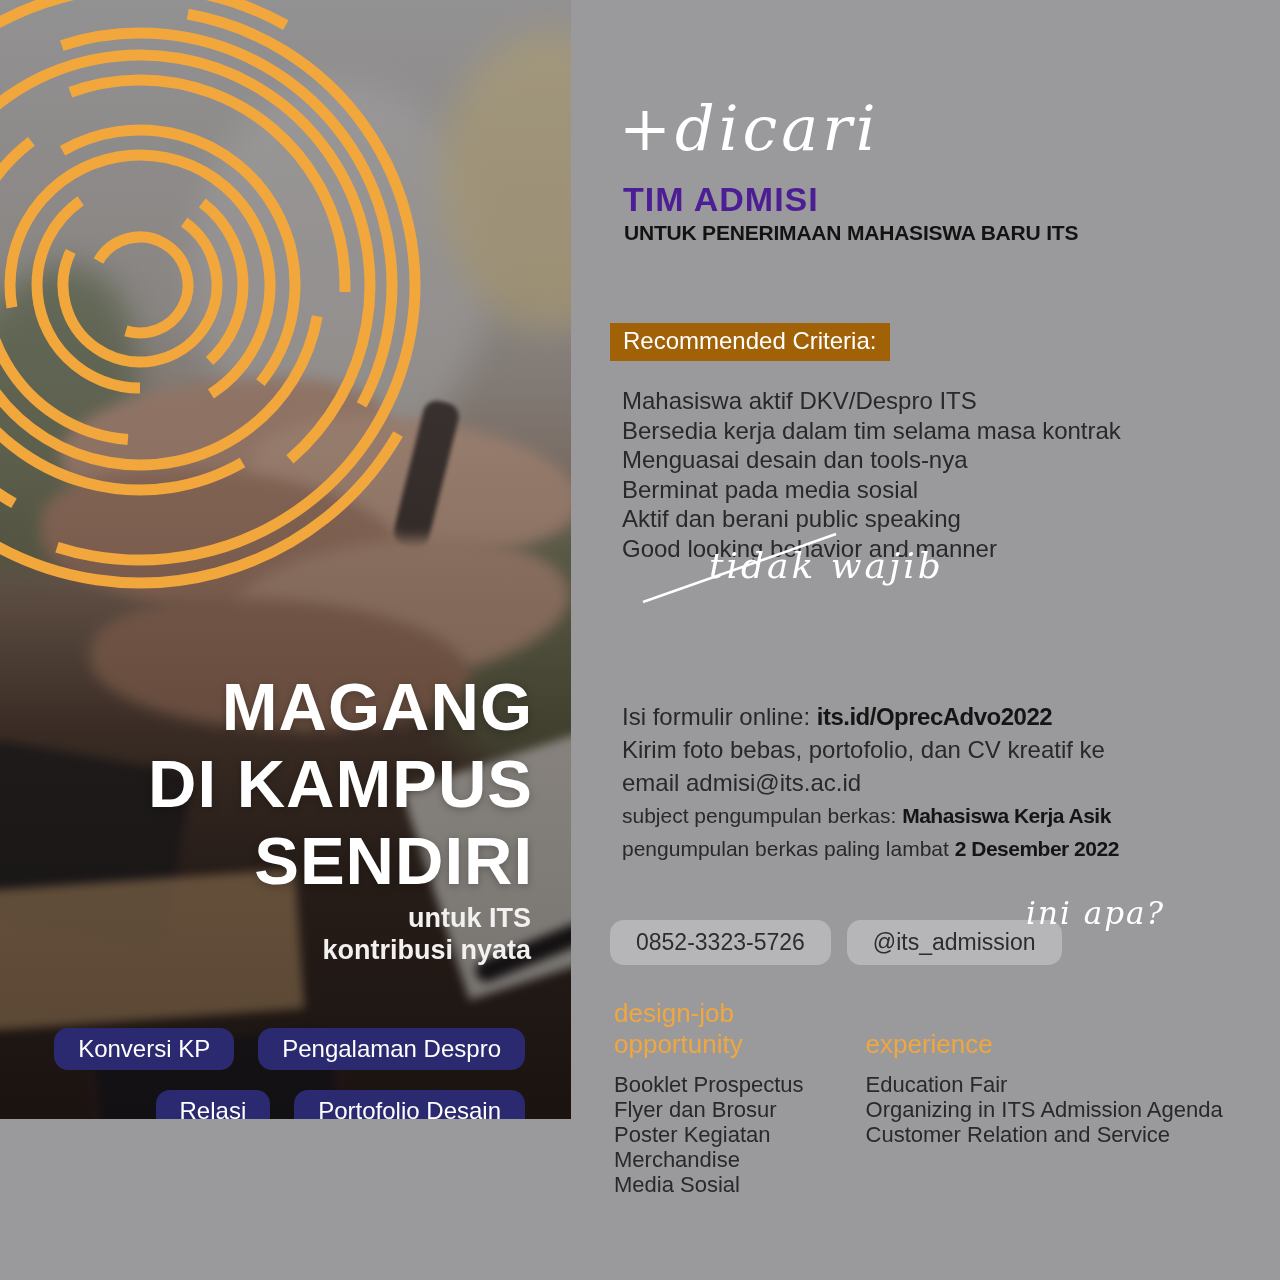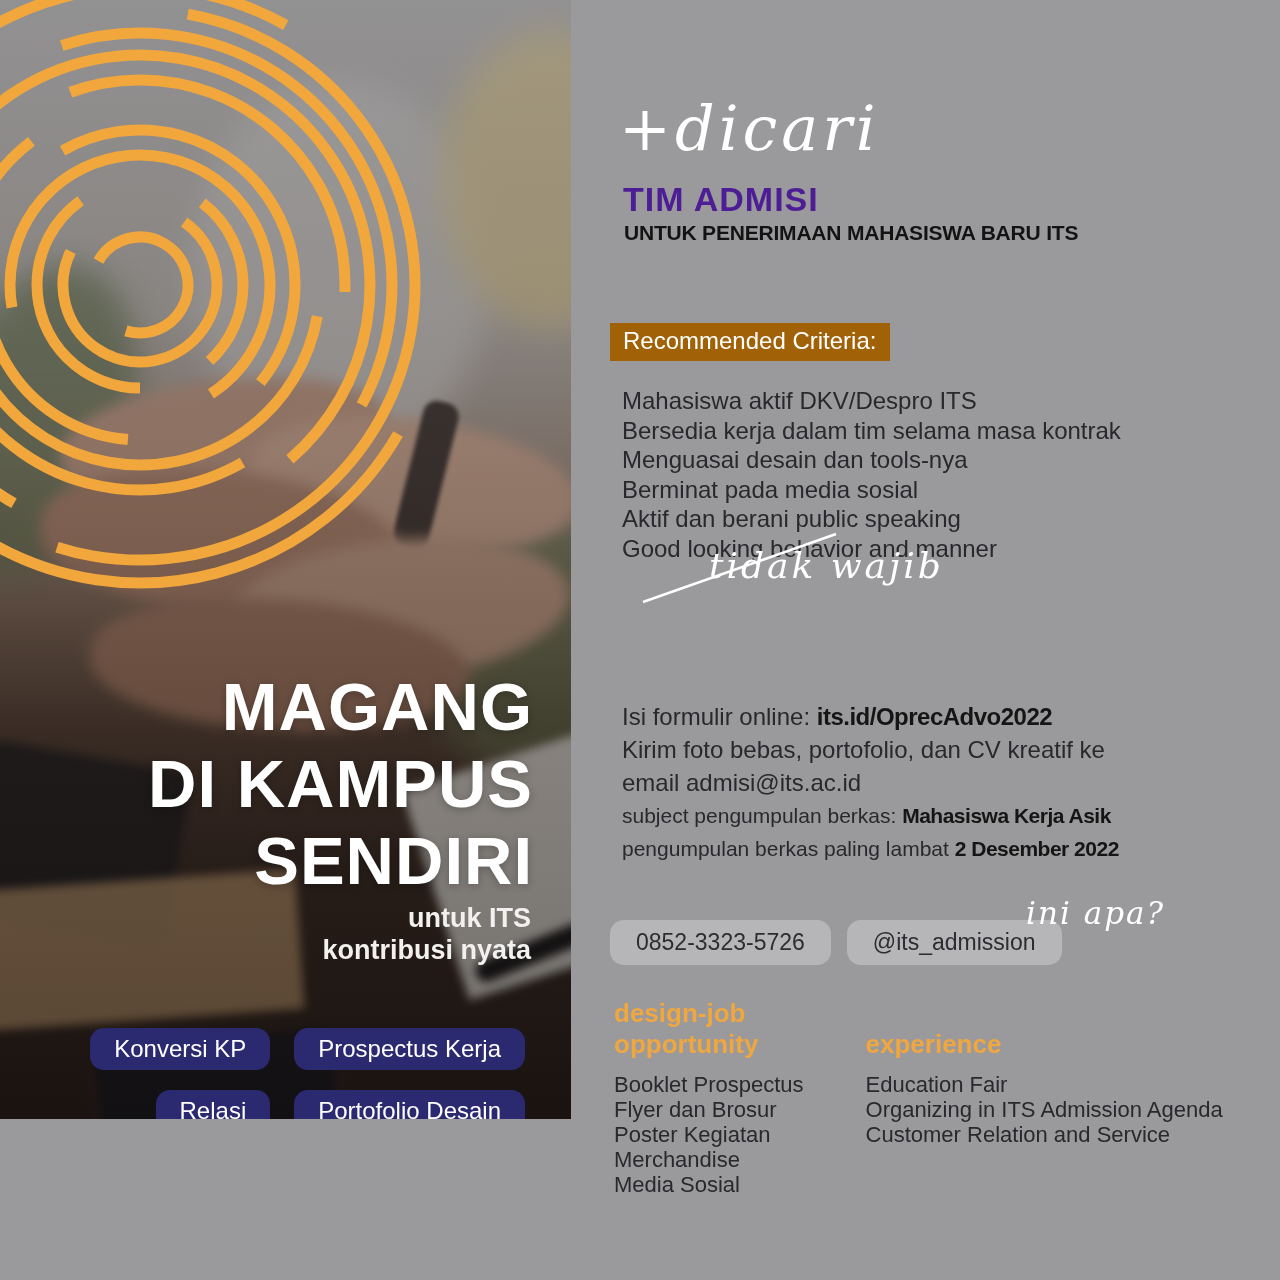--- a/index.html
+++ b/index.html
@@ -58,21 +58,21 @@
   .bold-cond { font-weight:800; letter-spacing:-0.5px; font-stretch:condensed; color:#151515; }
   .annot { position:absolute; pointer-events:none; }
   .tidak-wajib { left:138px; top:545px; font-size:36px; letter-spacing:3px; }
   .strike-svg { left:60px; top:520px; }
   .ini-apa { left:452px; top:315px; font-size:31px; letter-spacing:2px; }
 
   .contact-row { position:absolute; left:39px; top:908px; display:flex; gap:16px; align-items:center;margin-top:12px; }
   .gray-pill { background:#b6b5b7; color:#2d2c30; font-size:23px; padding:9px 26px; border-radius:14px; white-space:nowrap; }
 
   .footer-cols { position:absolute; left:43px; top:998px; display:flex; gap:62px; }
-  .f-heading { color:#f0a73f; font-size:26px; font-weight:700; line-height:31px; }
+  .f-heading { color:#f0a73f; font-size:26px; font-weight:400; line-height:31px; }
   .f-list { margin-top:12px; color:#29282c; font-size:22px; line-height:25px; }
   .col-exp { padding-top:31px; }
 </style>
 </head>
 <body>
 
 <div class="poster">
 
   <div class="photo-panel">
     <div class="blob b-light"></div>
@@ -114,21 +114,21 @@
       <div>SENDIRI</div>
     </div>
     <div class="tagline">
       <div>untuk ITS</div>
       <div>kontribusi nyata</div>
     </div>
 
     <div class="pill-rows">
       <div class="pill-row">
         <span class="navy-pill">Konversi KP</span>
-        <span class="navy-pill">Prospectus Kerja</span>
+        <span class="navy-pill">Pengalaman Despro</span>
       </div>
       <div class="pill-row">
         <span class="navy-pill">Relasi</span>
         <span class="navy-pill">Portofolio Desain</span>
       </div>
     </div>
     <div class="script many-more">+and many more</div>
   </div>
 
   <div class="content-panel">

